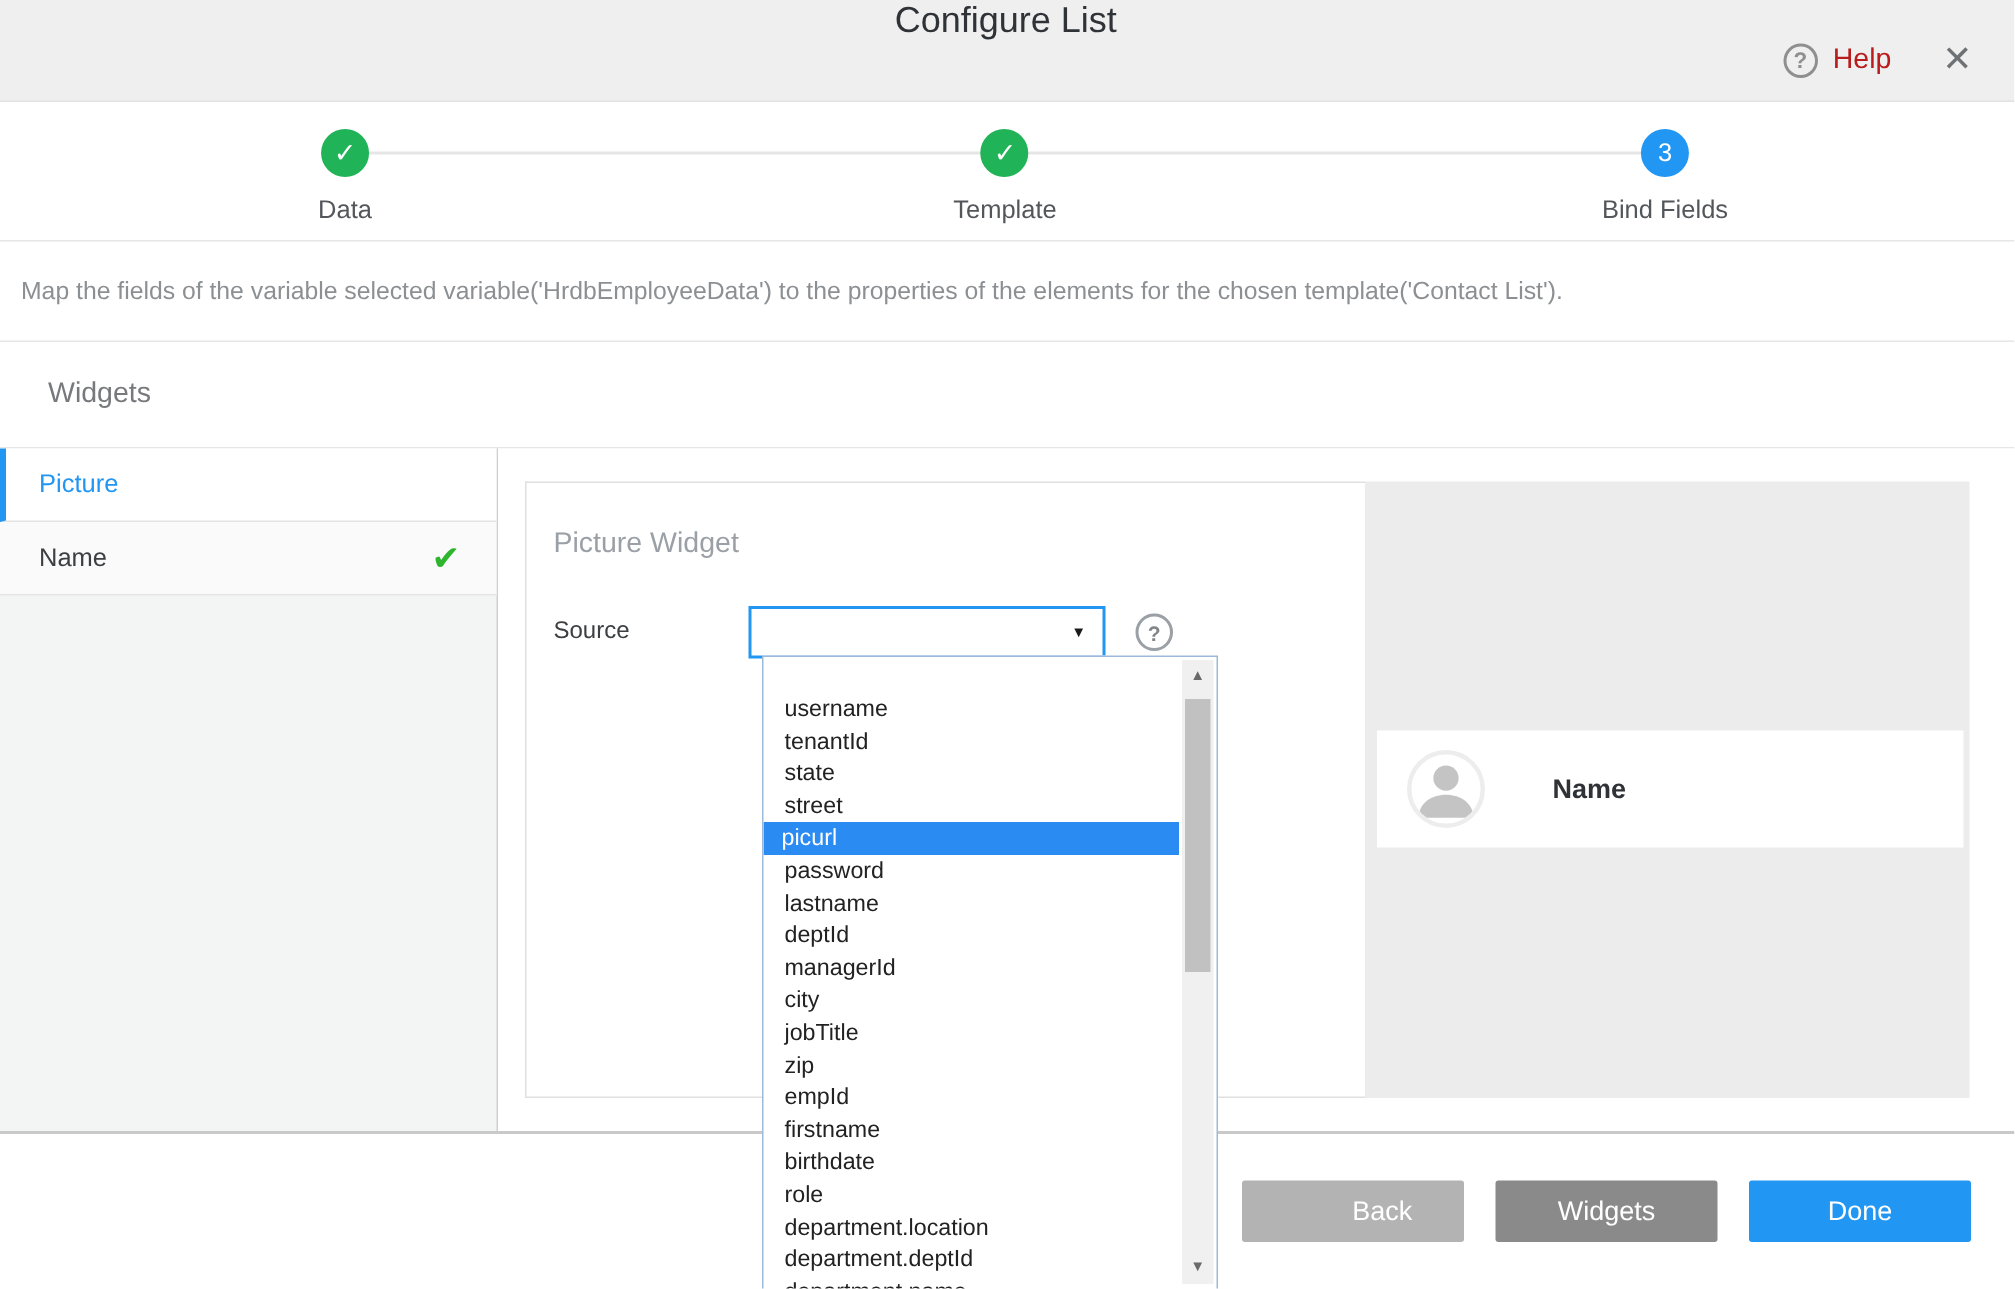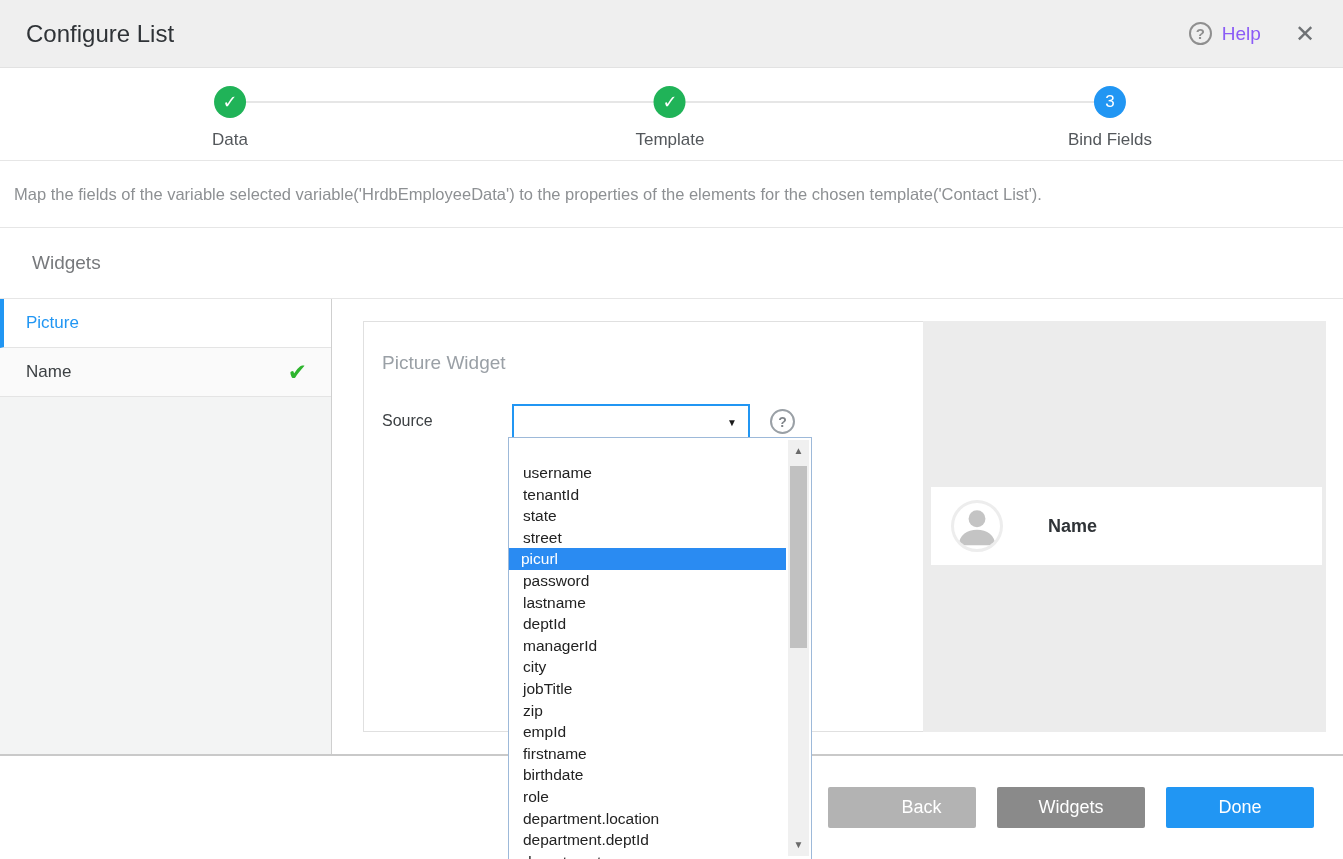--- a/index.html
+++ b/index.html
@@ -5,30 +5,30 @@
   * { margin:0; padding:0; box-sizing:border-box; }
   html,body { width:1343px; height:859px; }
   body {
     position:relative; overflow:hidden; background:#fff;
     font-family:"Liberation Sans","DejaVu Sans",sans-serif; color:#333;
   }
 
   
   .header {
     height:68px; background:#efefef; border-bottom:1px solid #e2e2e2;
-    display:flex; align-items:center; padding:0 28px 0 26px;
+    display:flex; align-items:center; padding:0 28px 0 26px;flex-direction:column;
   }
   .header .title { font-size:24px; font-weight:500; color:#2f3337; }
   .header .right { margin-left:auto; display:flex; align-items:center; }
   .icon-circle-q {
     width:23px; height:23px; border:2px solid #8f8f8f; border-radius:50%;
     color:#8f8f8f; font-size:15px; display:flex; align-items:center; justify-content:center;
     font-weight:bold;
   }
-  .help-label { font-size:19px; color:#8b5cf6; margin-left:10px; }
+  .help-label { font-size:19px; color:#b91c1c; margin-left:10px; }
   .close-x { font-size:24px; color:#6f7275; margin-left:34px; cursor:pointer; line-height:1; }
 
   
   .steps { position:relative; height:93px; background:#fff; border-bottom:1px solid #e6e6e6; }
   .connector { position:absolute; left:230px; width:880px; top:33px; height:2px; background:#e6e6e6; }
   .step { position:absolute; top:18px; transform:translateX(-50%); text-align:center; cursor:pointer; }
   .step-circle {
     width:32px; height:32px; border-radius:50%; margin:0 auto;
     display:flex; align-items:center; justify-content:center; position:relative; z-index:1;
     color:#fff;
@@ -55,21 +55,21 @@
   .side-item {
     height:49px; display:flex; align-items:center; padding:0 24px 0 26px;
     font-size:17px; color:#3c4043; background:#fafafa; border-bottom:1px solid #e4e4e4; cursor:pointer;
   }
   .side-item.selected {
     background:#fff; color:#2196f3; border-left:4px solid #2196f3; padding-left:22px;
   }
   .side-check { margin-left:auto; color:#2eb52e; font-size:23px; font-weight:bold; }
 
   .main { flex:1; position:relative; background:#fff; }
-  .widget-box { position:absolute; left:31px; top:22px; width:963px; height:411px; display:flex; }
+  .widget-box { position:absolute; left:18px; top:22px; width:963px; height:411px; display:flex; }
   .form-pane {
     width:560px; background:#fff; border:1px solid #e0e0e0; border-right:none;
     padding:30px 18px;
   }
   .form-title { font-size:19px; color:#9aa0a6; margin-bottom:30px; }
   .source-row { display:flex; align-items:flex-start; }
   .source-label { width:130px; font-size:16px; color:#3c4043; padding-top:8px; }
   .select-box {
     width:238px; height:35px; background:#fff; border:2px solid #2196f3;
     position:relative; cursor:pointer;

